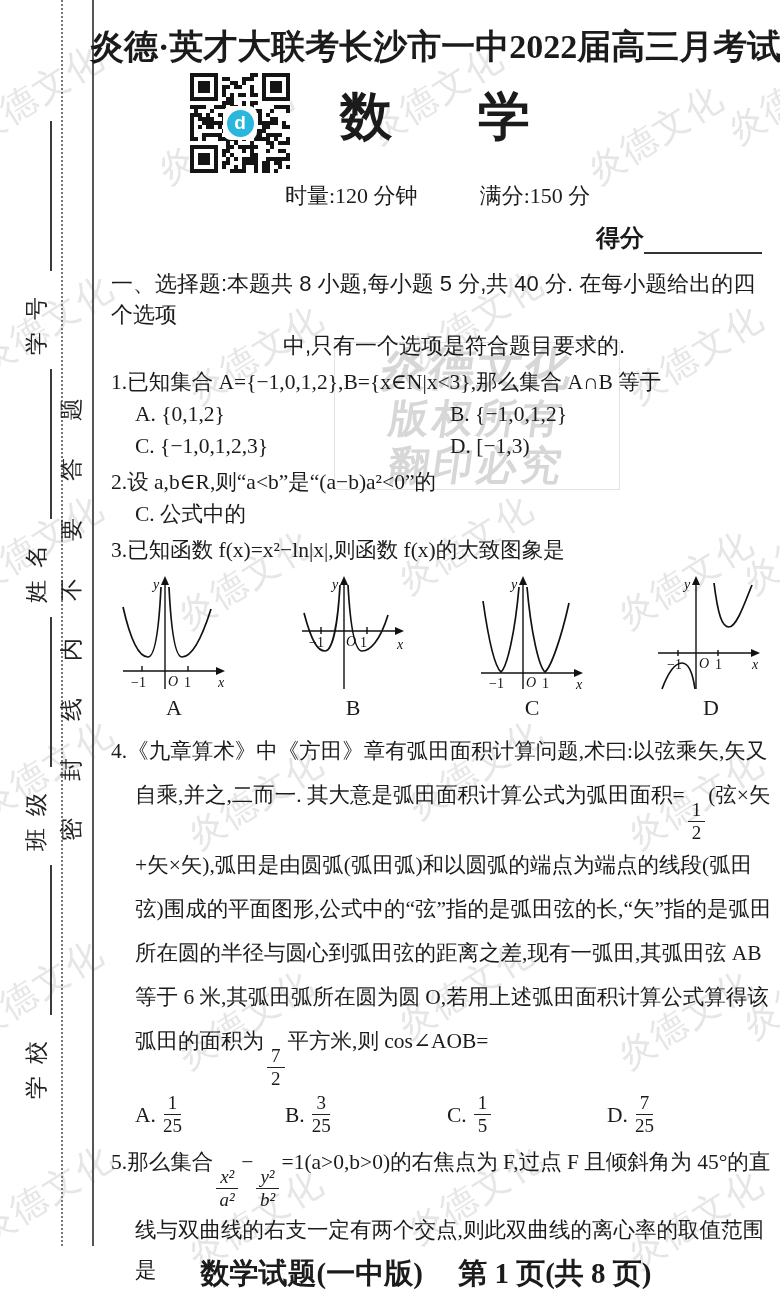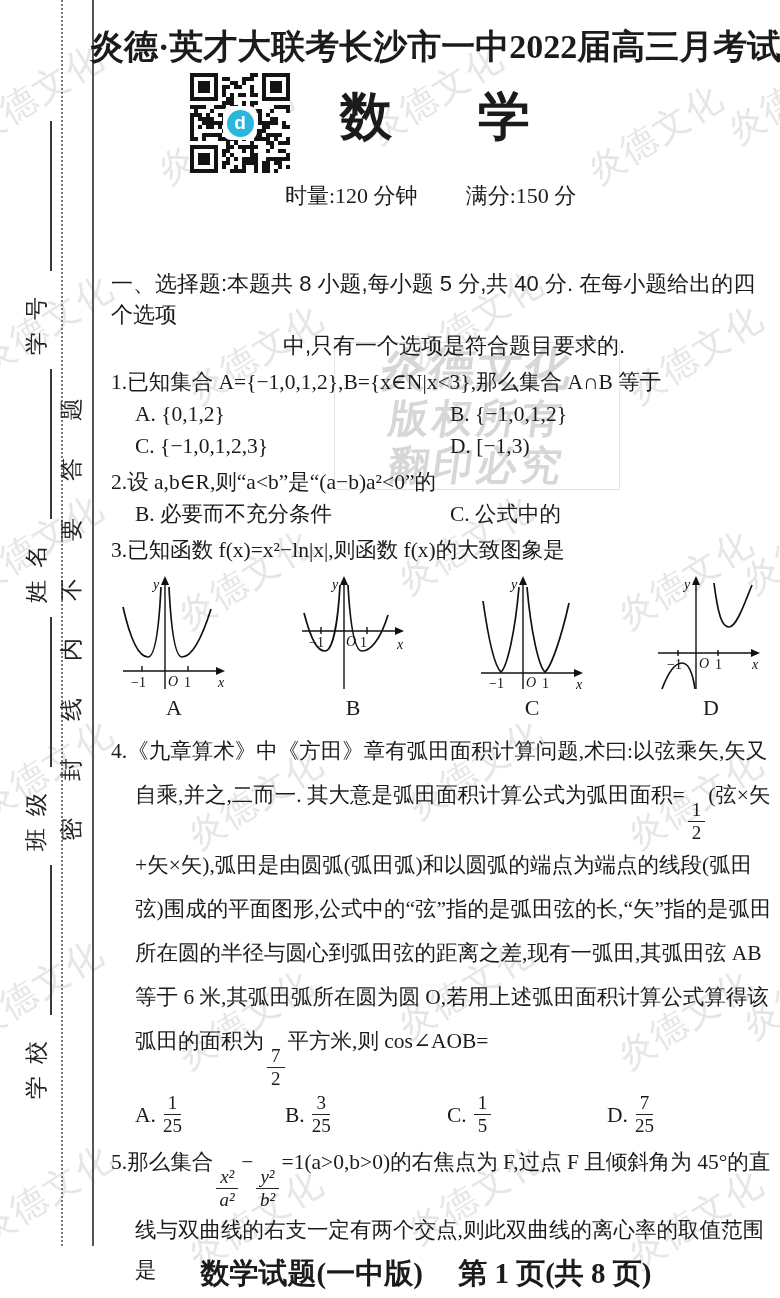--- a/index.html
+++ b/index.html
@@ -30,21 +30,21 @@
   #exam-title{position:absolute;left:90px;top:24px;width:680px;z-index:2;text-align:center;
               font-size:34px;font-weight:bold;white-space:nowrap;}
   #qr{position:absolute;left:190px;top:73px;width:100px;height:100px;z-index:2;}
   #qr-logo{position:absolute;left:223px;top:106px;width:34px;height:34px;z-index:3;background:#fff;
            border-radius:8px;display:flex;align-items:center;justify-content:center;}
   #qr-logo .dot{width:27px;height:27px;border-radius:50%;background:#2ab7dd;color:#fff;
            display:flex;align-items:center;justify-content:center;
            font-family:"Liberation Sans",sans-serif;font-weight:bold;font-size:19px;}
   #subject{position:absolute;left:340px;top:82px;width:190px;z-index:2;display:flex;
            justify-content:space-between;font-size:52px;font-weight:bold;}
-  #info-line{position:absolute;left:285px;top:181px;z-index:2;font-size:22px;display:flex;gap:48px;}
+  #info-line{position:absolute;left:285px;top:181px;z-index:2;font-size:22px;display:flex;gap:62px;}
   #score-row{position:absolute;left:596px;top:222px;z-index:2;font-size:24px;font-weight:bold;
              font-family:"Liberation Sans",sans-serif;display:flex;align-items:flex-end;}
   #score-line{display:inline-block;width:118px;height:28px;border-bottom:2px solid #333;}
   
   #content{position:absolute;left:111px;top:268px;width:662px;z-index:2;font-size:21.5px;line-height:30px;}
   #sec-head{font-family:"Liberation Sans",sans-serif;font-weight:normal;font-size:22px;line-height:31px;}
   #sec-head .l2{padding-left:24px;text-align:center;}
   .q{margin-top:6px;}
   .stem{margin:0;}
   .hang{padding-left:24px;text-indent:-24px;}
@@ -346,20 +346,24 @@
   <div id="subject">
     <span>数</span>
     <span>学</span>
   </div>
 
   <div id="info-line">
     <span>时量:120 分钟</span>
     <span>满分:150 分</span>
   </div>
 
+  <div id="score-row">
+    <span>得分</span>
+    <span id="score-line"></span>
+  </div>
 
   <div id="content">
 
     <div id="sec-head">
       <div>一、选择题:本题共 8 小题,每小题 5 分,共 40 分. 在每小题给出的四个选项</div>
       <div class="l2">中,只有一个选项是符合题目要求的.</div>
     </div>
 
     <div class="q" id="q1">
       <p class="stem hang"><span>1.</span><span>已知集合 A={−1,0,1,2},B={x∈N|x&lt;3},那么集合 A∩B 等于</span></p>
@@ -367,21 +371,20 @@
         <span class="opt">A. {0,1,2}</span>
         <span class="opt">B. {−1,0,1,2}</span>
         <span class="opt">C. {−1,0,1,2,3}</span>
         <span class="opt">D. [−1,3)</span>
       </div>
     </div>
 
     <div class="q" id="q2">
       <p class="stem hang"><span>2.</span><span>设 a,b∈R,则“a&lt;b”是“(a−b)a²&lt;0”的</span></p>
       <div class="opt-grid">
-        <span class="opt">B. 必要而不充分条件</span>
         <span class="opt">C. 公式中的</span>
       </div>
     </div>
 
     <div class="q" id="q3">
       <p class="stem hang"><span>3.</span><span>已知函数 f(x)=x²−ln|x|,则函数 f(x)的大致图象是</span></p>
       <div id="graph-row">
 
         <div class="gpanel">
           <svg width="118" height="118" viewBox="0 0 118 118">

